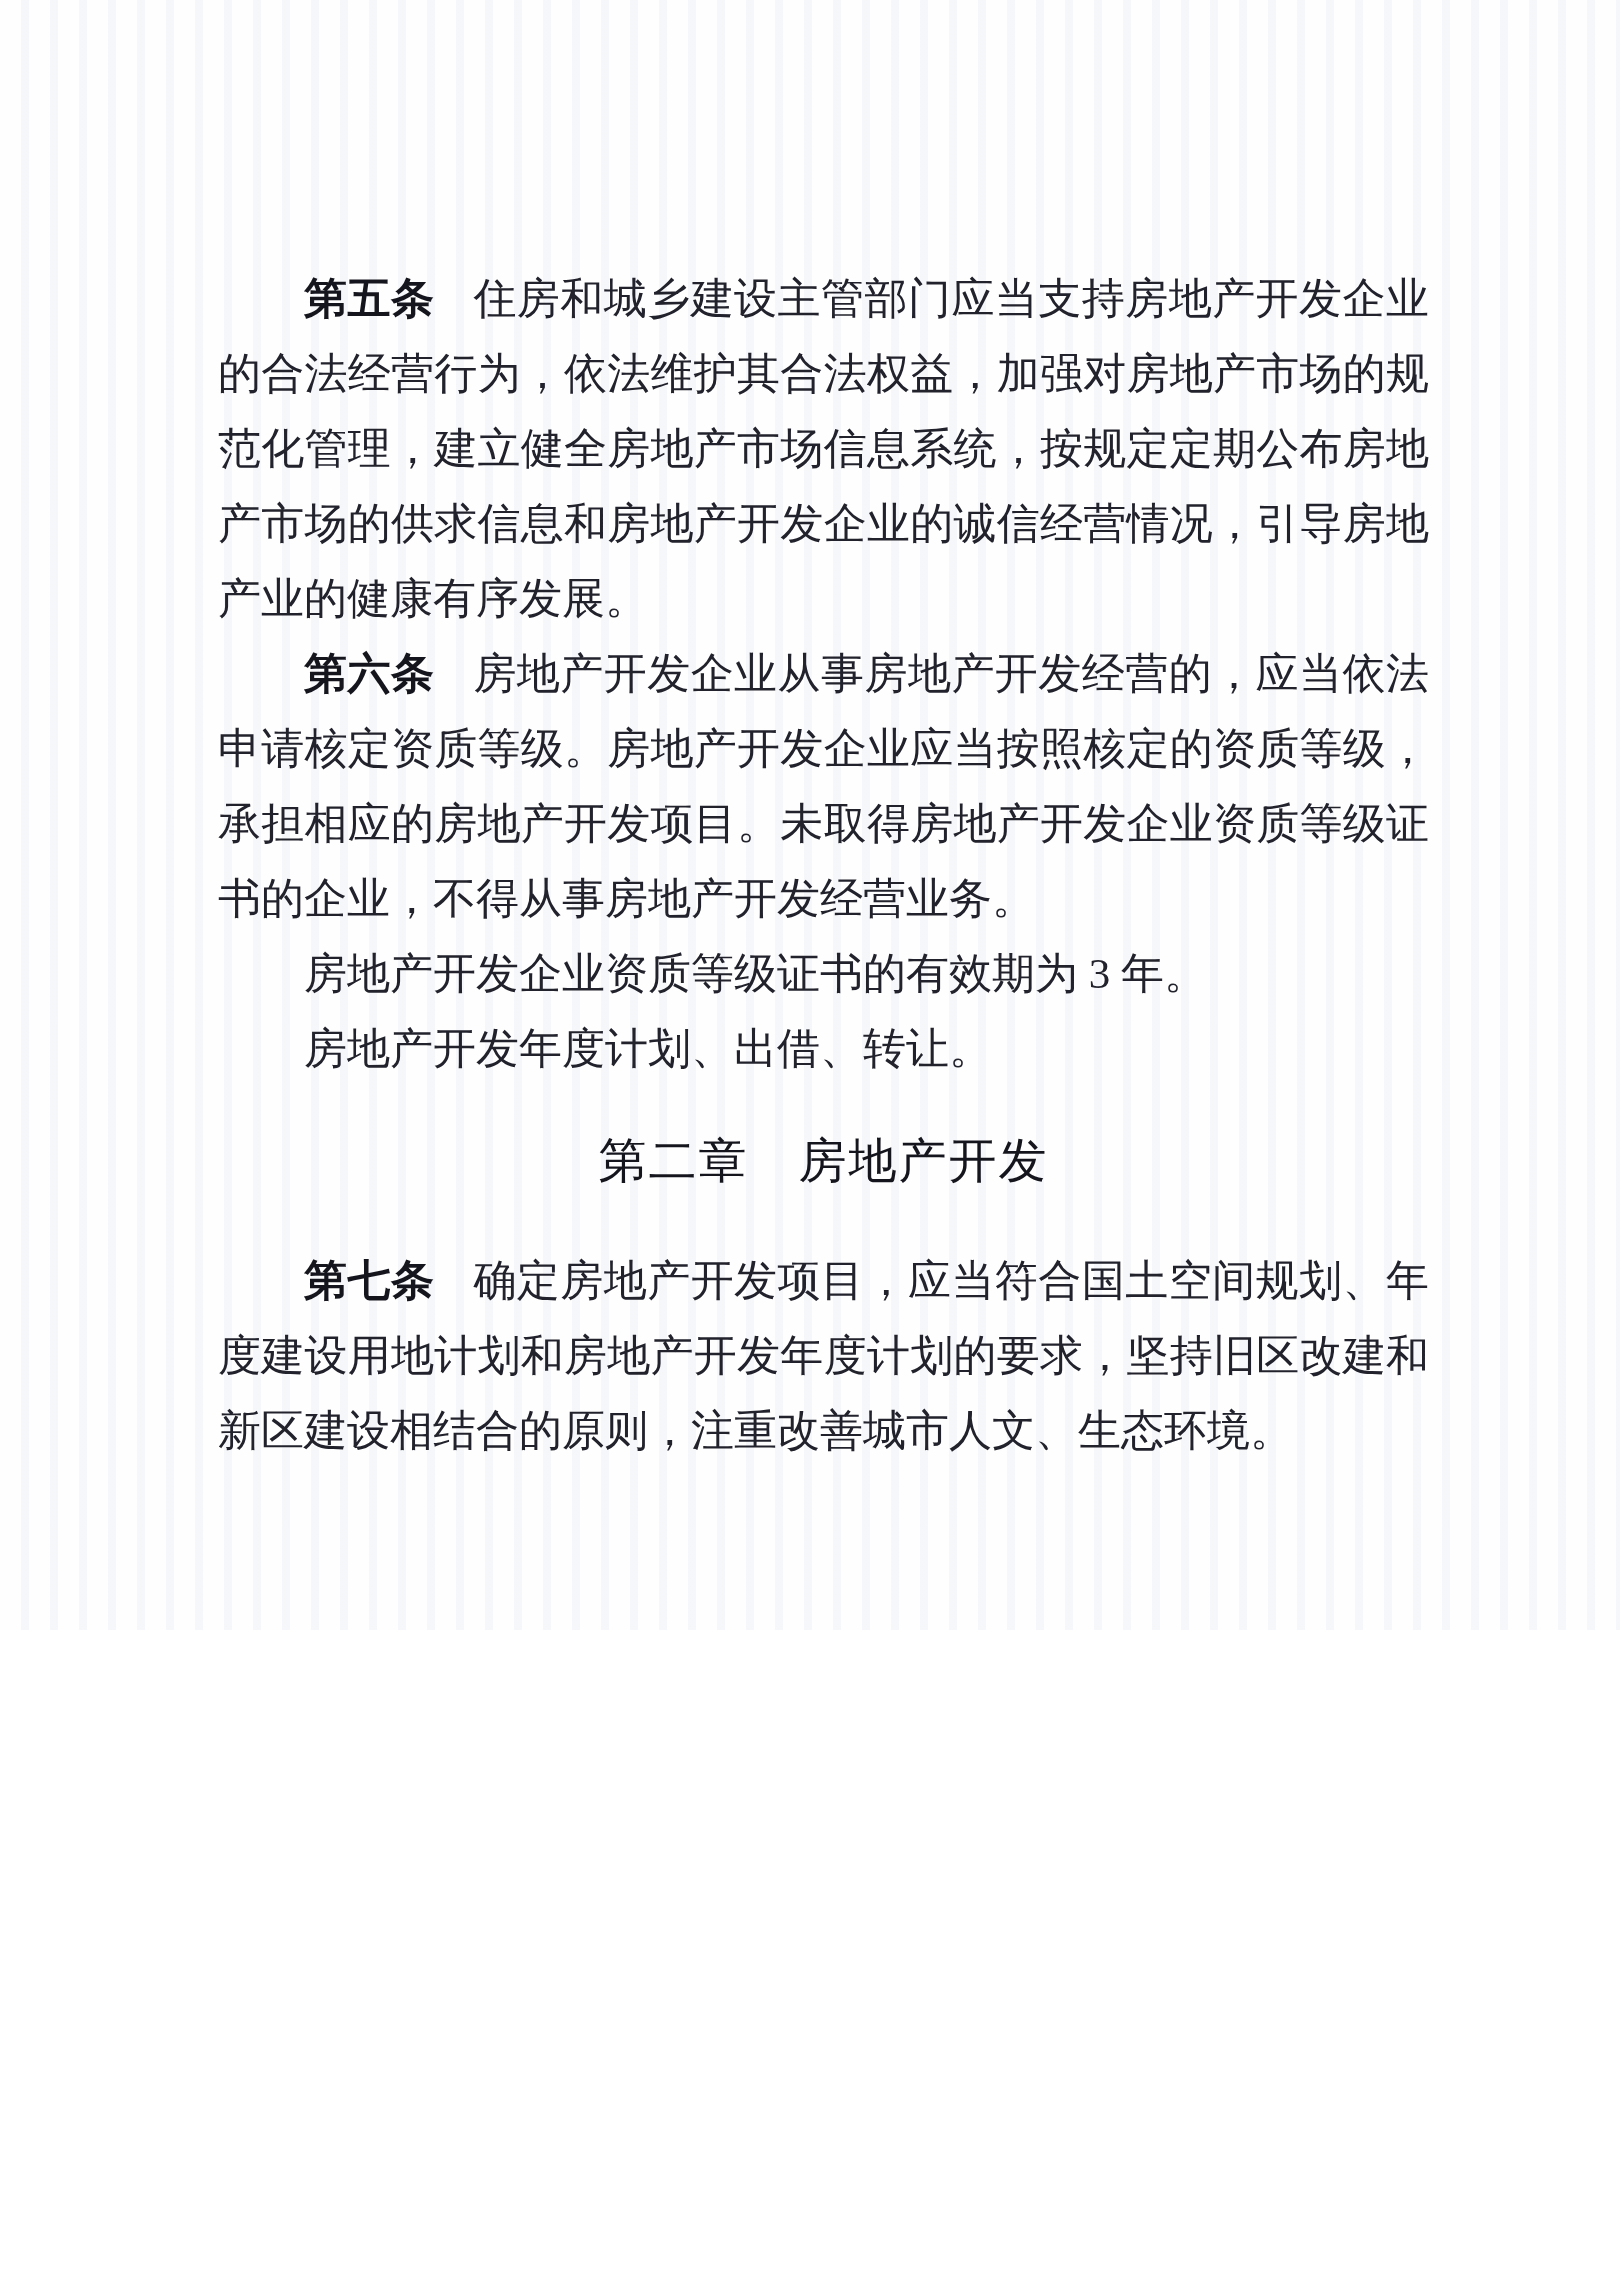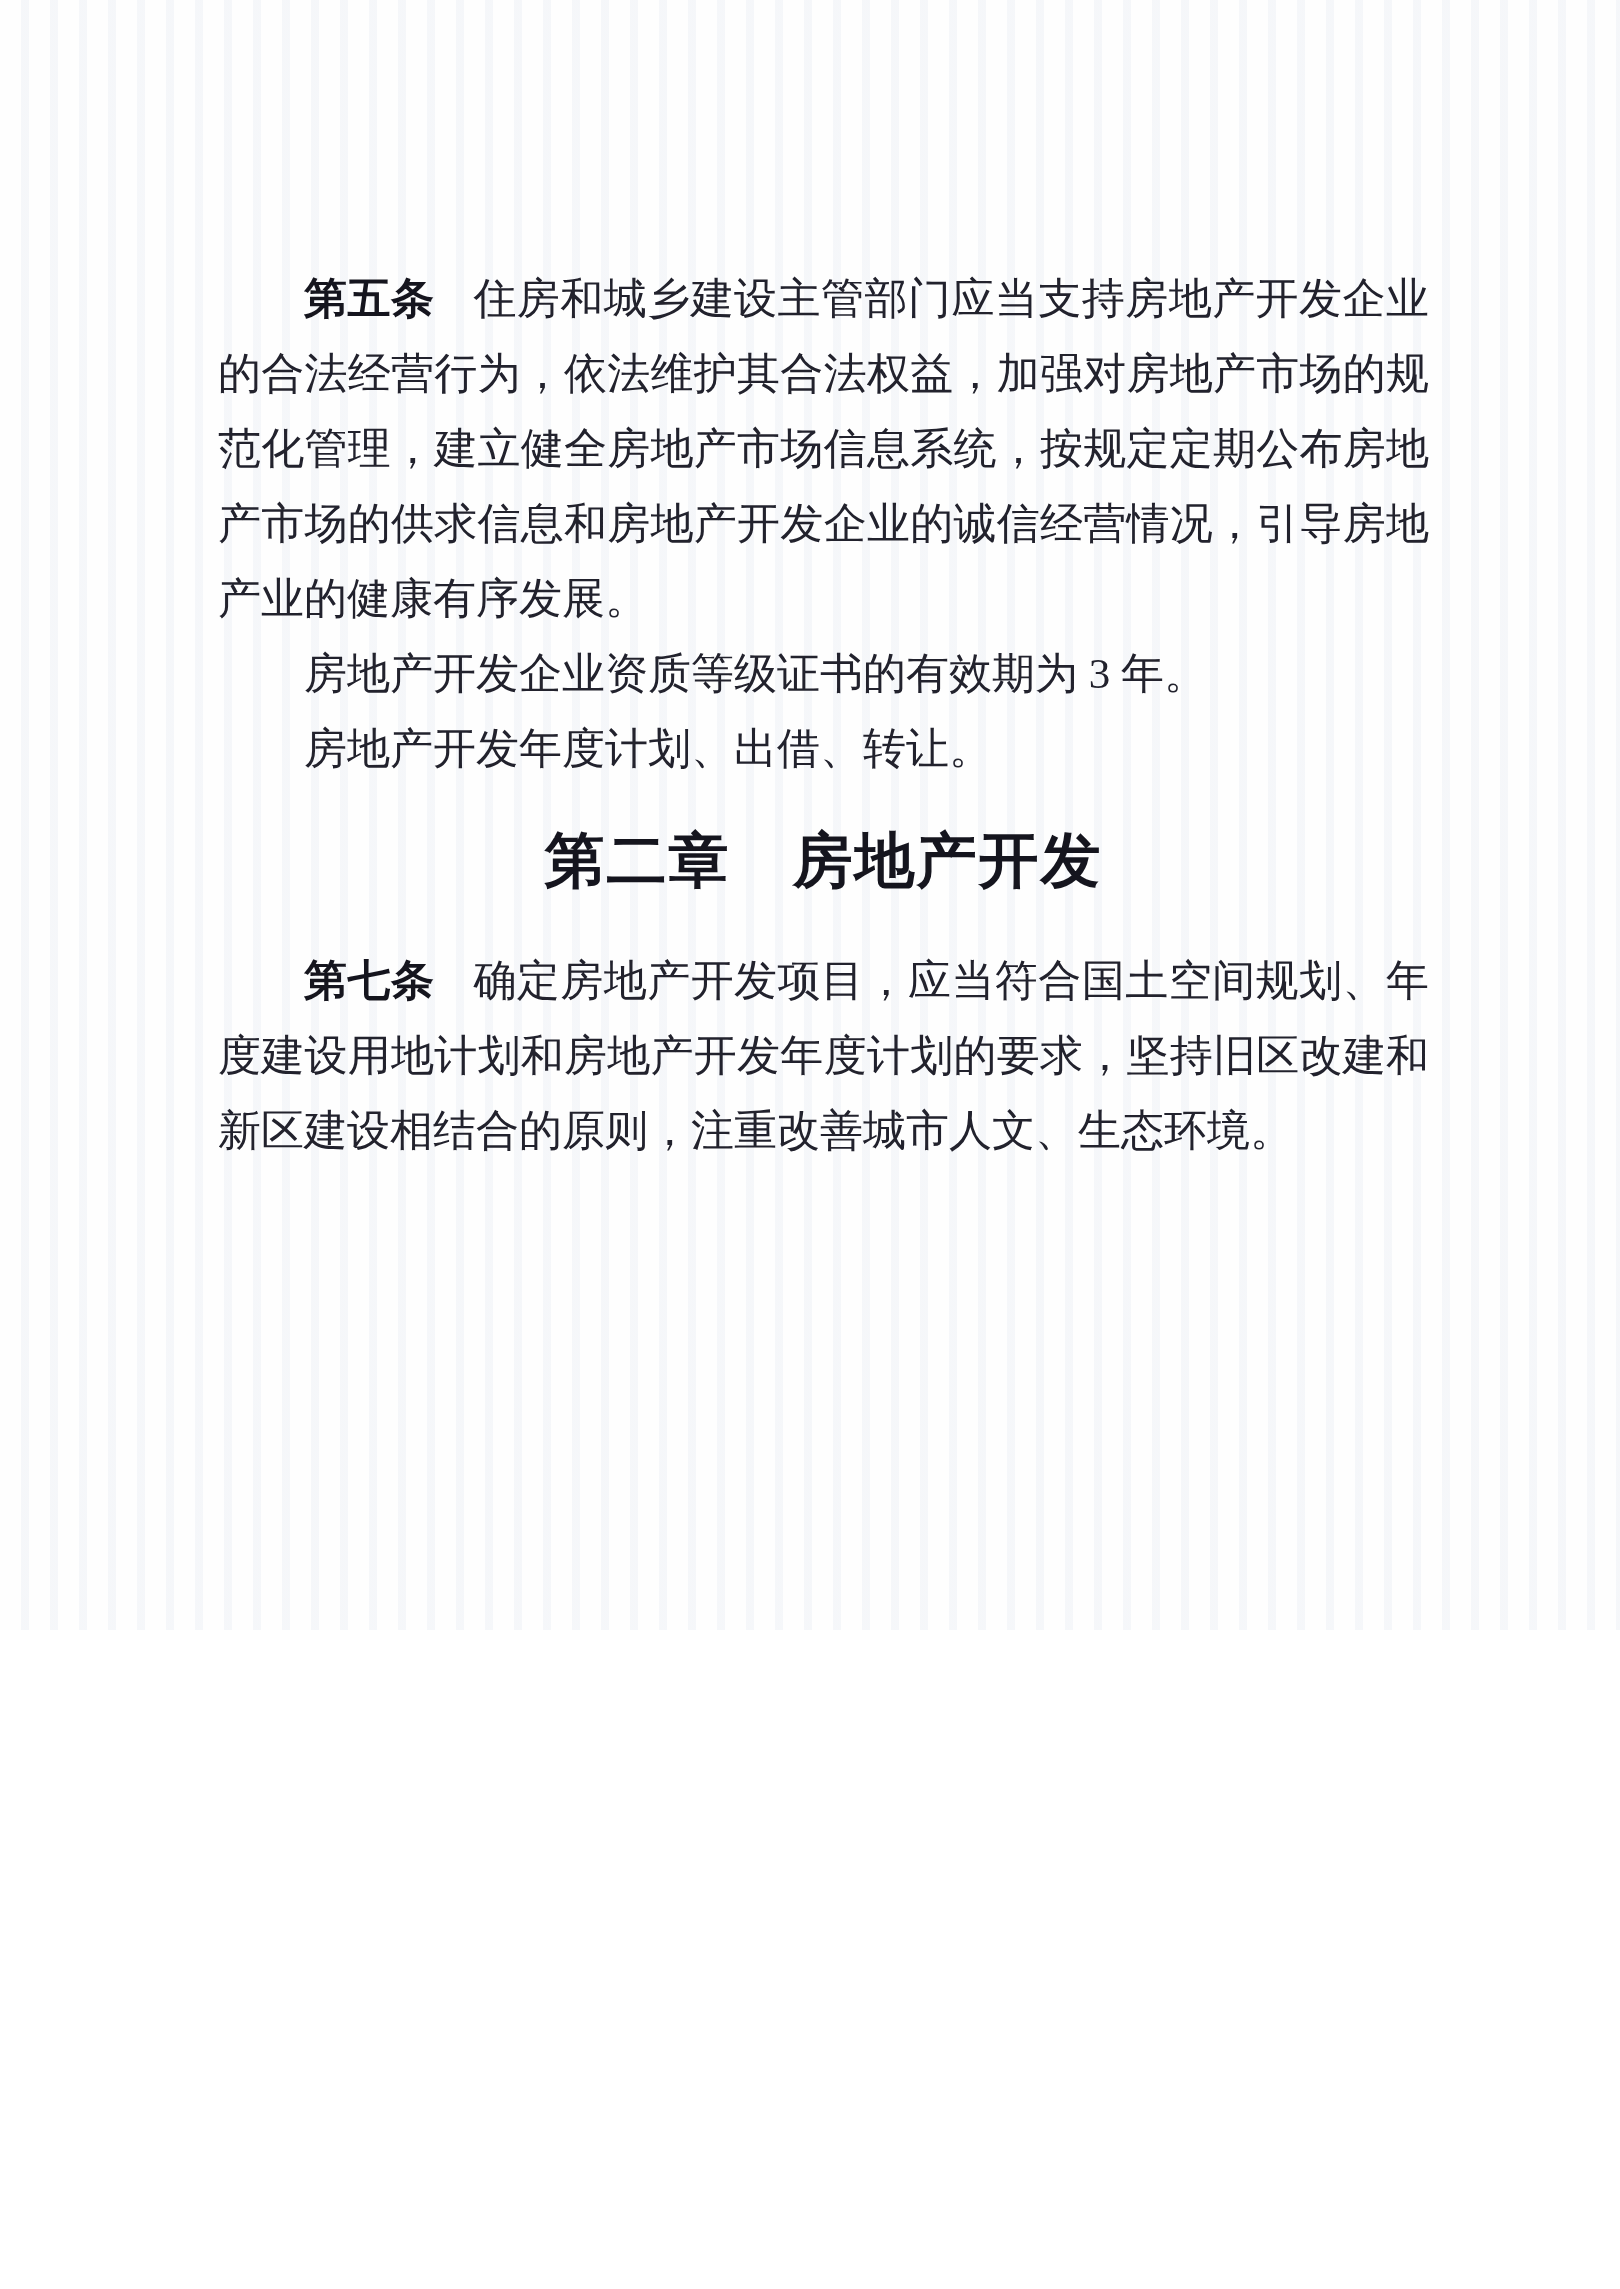--- a/index.html
+++ b/index.html
@@ -44,23 +44,23 @@
   .art-label {
     font-weight: bold;
     color: #15151e;
     font-family: "Liberation Sans", "DejaVu Sans", sans-serif;
     margin-right: 39px; 
   }
 
   h2.chapter {
     margin: 37px 0 45px 0;
     padding: 0;
-    font-size: 60px;
+    font-size: 48px;
     line-height: 75px;
-    font-weight: bold;
+    font-weight: normal;
     color: #15151e;
     text-align: center;
     font-family: "Liberation Sans", "DejaVu Sans", sans-serif;
     letter-spacing: 2px;
   }
 
   .page-number {
     position: absolute;
     top: 2003px;
     right: 259px;
@@ -73,20 +73,21 @@
 </style>
 </head>
 <body>
 
 <div class="page">
 
   <div class="content">
 
     <p class="para"><span class="art-label">第五条</span><span>住房和城乡建设主管部门应当支持房地产开发企业的合法经营行为，依法维护其合法权益，加强对房地产市场的规范化管理，建立健全房地产市场信息系统，按规定定期公布房地产市场的供求信息和房地产开发企业的诚信经营情况，引导房地产业的健康有序发展。</span></p>
 
+    <p class="para"><span class="art-label">第六条</span><span>房地产开发企业从事房地产开发经营的，应当依法申请核定资质等级。房地产开发企业应当按照核定的资质等级，承担相应的房地产开发项目。未取得房地产开发企业资质等级证书的企业，不得从事房地产开发经营业务。</span></p>
 
     <p class="para"><span>房地产开发企业资质等级证书的有效期为 3 年。</span></p>
 
     <p class="para"><span>房地产开发年度计划、出借、转让。</span></p>
 
     <h2 class="chapter">第二章　房地产开发</h2>
 
     <p class="para"><span class="art-label">第七条</span><span>确定房地产开发项目，应当符合国土空间规划、年度建设用地计划和房地产开发年度计划的要求，坚持旧区改建和新区建设相结合的原则，注重改善城市人文、生态环境。</span></p>
 
 

